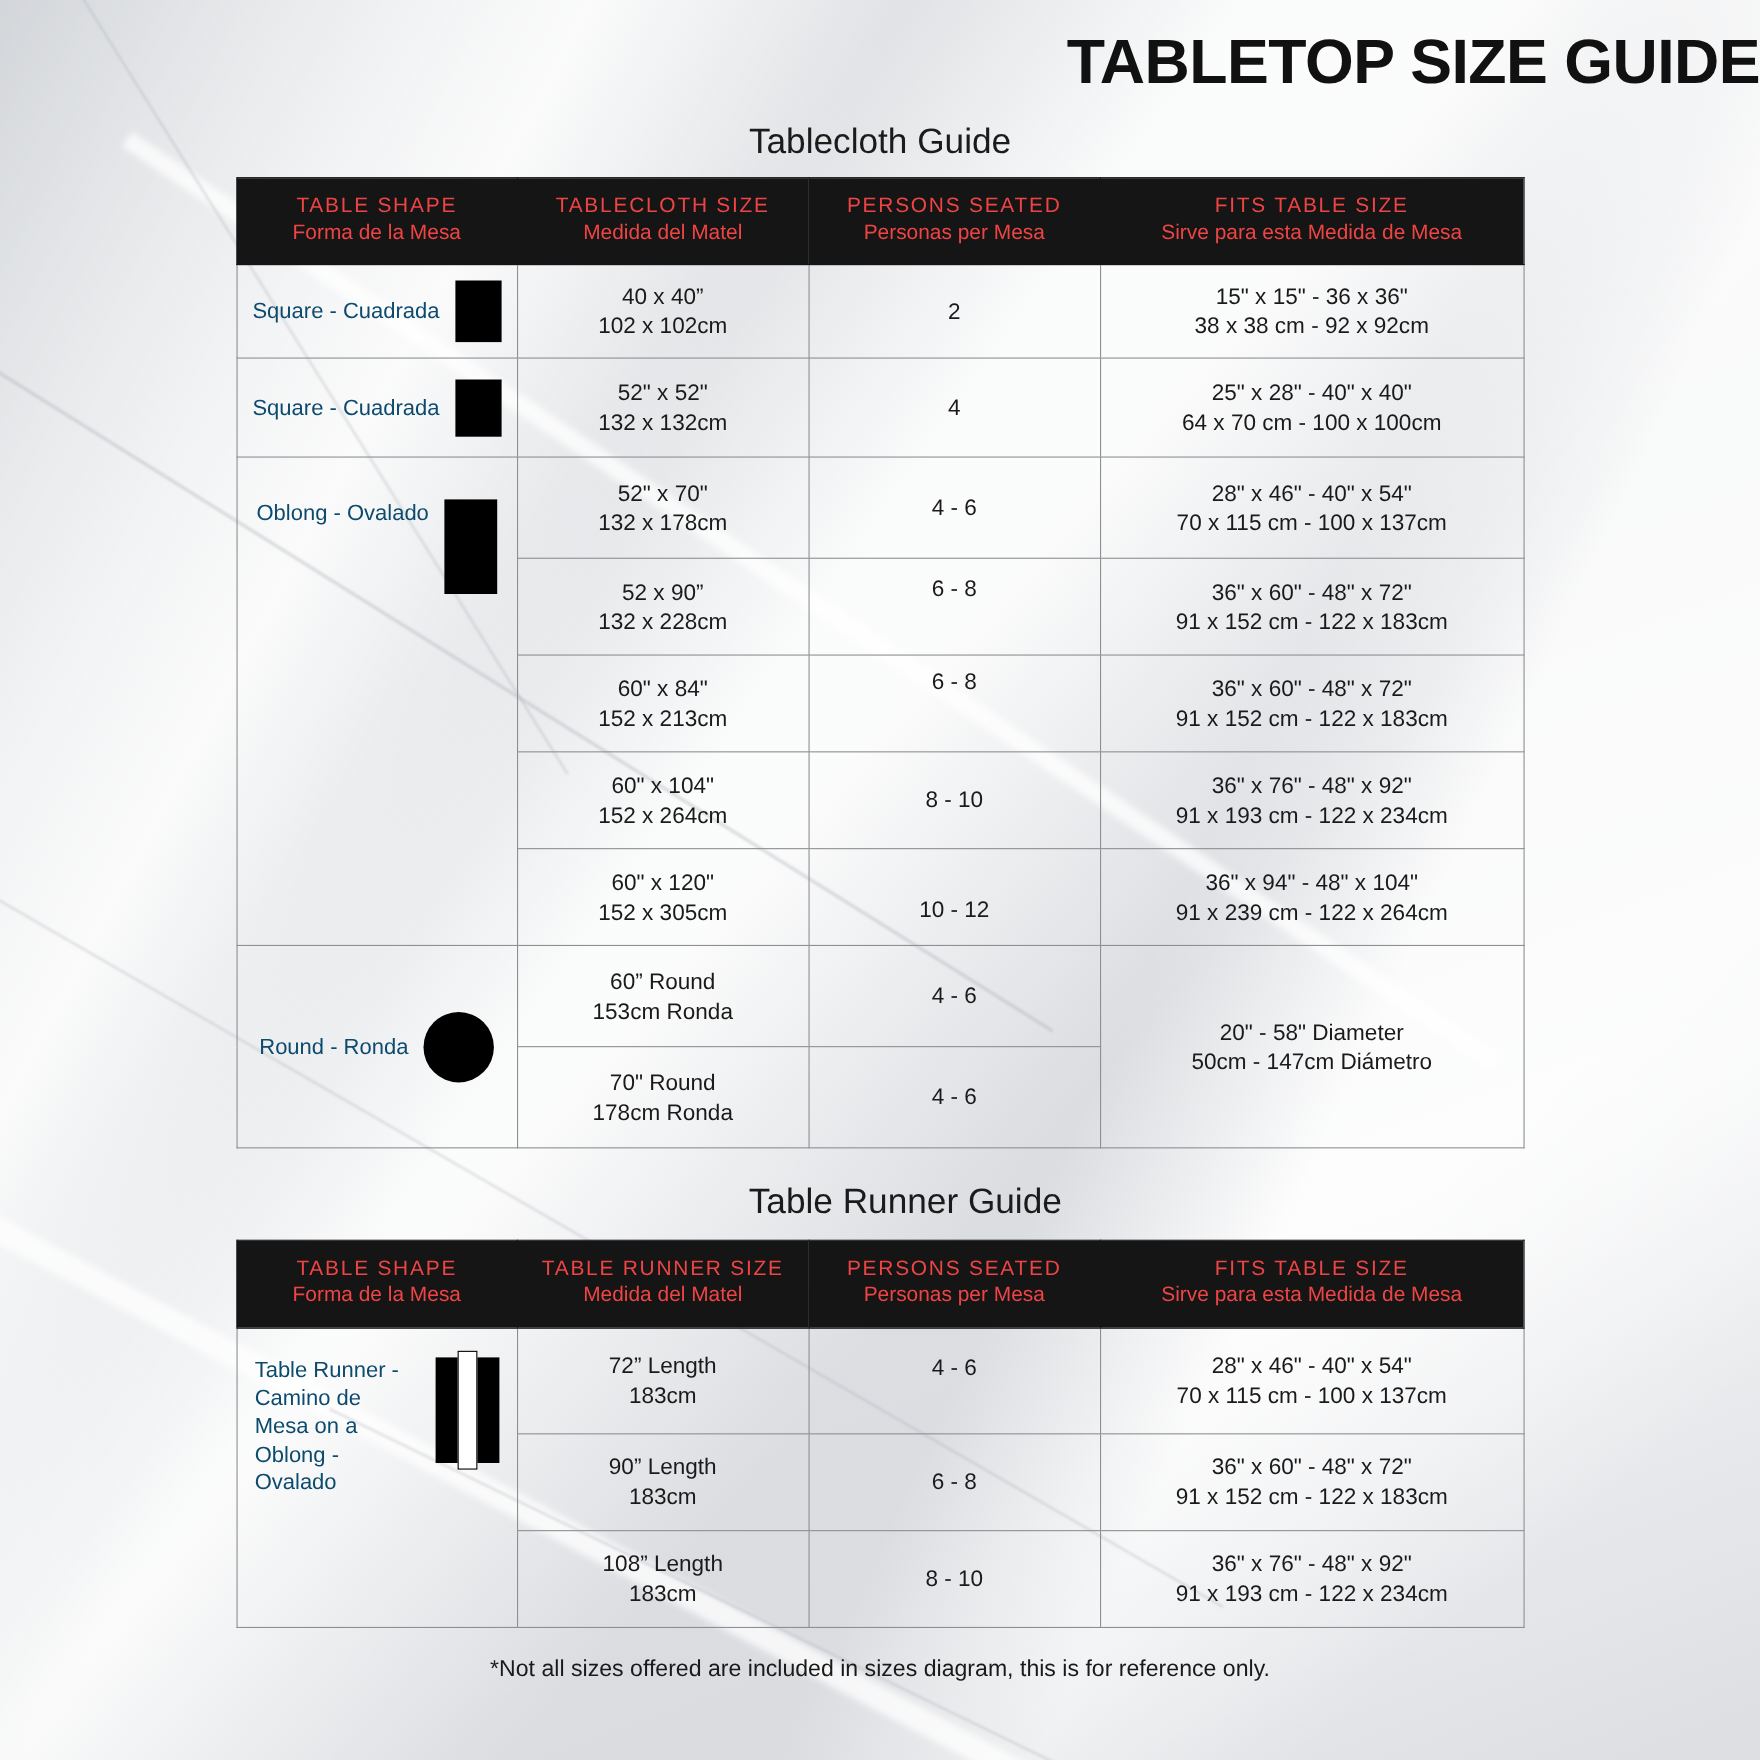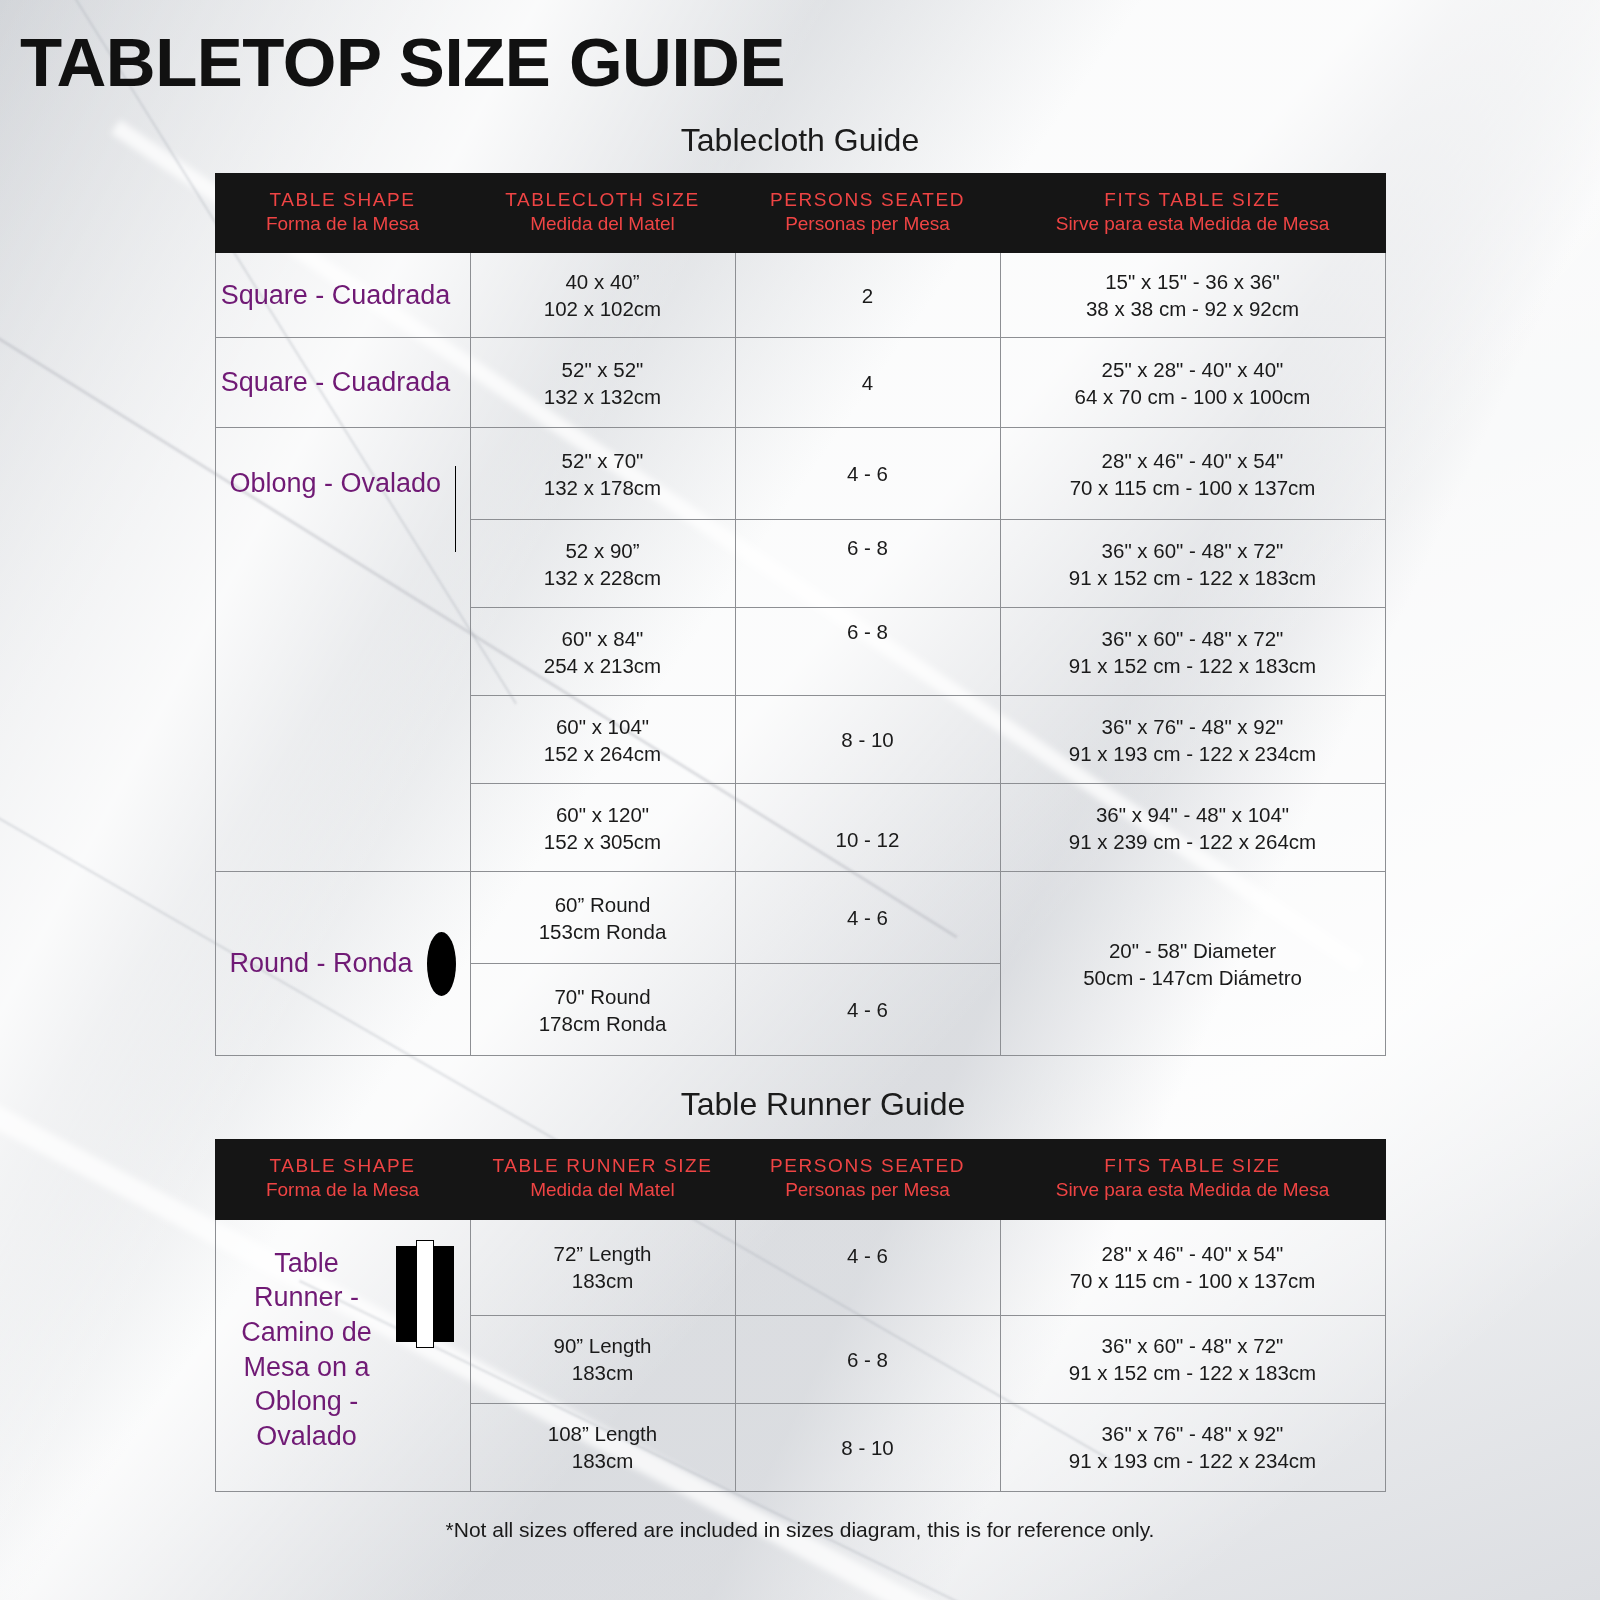--- a/index.html
+++ b/index.html
@@ -41,22 +41,22 @@
   .page {
     position: relative;
     z-index: 2;
     width: 1600px;
     height: 1600px;
     box-sizing: border-box;
   }
 
   
   .main-title {
-    text-align: left;
-    font-size: 69px;
+    text-align: right;
+    font-size: 57px;
     font-weight: bold;
     letter-spacing: -0.5px;
     color: #111;
     padding-top: 28px;
     line-height: 1;
     margin-left: 20px;
   }
   .section-title {
     text-align: center;
     font-size: 32px;
@@ -109,23 +109,23 @@
 
   .shape-cell {
     display: flex;
     align-items: center;
     justify-content: center;
     gap: 14px;
     padding: 4px 10px;
     box-sizing: border-box;
   }
   .shape-label {
-    font-size: 27px;
-    color: #701a75;
-    text-align: center;
+    font-size: 20px;
+    color: #0c4a6e;
+    text-align: left;
     white-space: nowrap;
   }
   .shape-label.multiline { white-space: normal; line-height: 1.28; }
 
   .sw-square  { width: 56px; height: 56px; background: #000; }
   .sw-square2 { width: 52px; height: 52px; background: #000; }
   .sw-oblong  { width: 48px; height: 86px; background: #000; }
   .sw-round   { width: 64px; height: 64px; background: #000; border-radius: 50%; }
   .sw-runner  {
     width: 58px; height: 96px; background: #000;
@@ -261,21 +261,21 @@
         <td style="border-top:none; vertical-align:top; padding-top:14px;">6 - 8</td>
         <td style="border-top:none;">
           <div class="nowrap">36" x 60" - 48" x 72"</div>
           <div class="nowrap">91 x 152 cm - 122 x 183cm</div>
         </td>
       </tr>
 
       <tr style="height:88px;">
         <td style="border-top:none;">
           <div>60" x 84"</div>
-          <div>254 x 213cm</div>
+          <div>152 x 213cm</div>
         </td>
         <td style="border-top:none; vertical-align:top;">6 - 8</td>
         <td style="border-top:none;">
           <div class="nowrap">36" x 60" - 48" x 72"</div>
           <div class="nowrap">91 x 152 cm - 122 x 183cm</div>
         </td>
       </tr>
 
       <tr style="height:88px;">
         <td style="border-top:none;">

